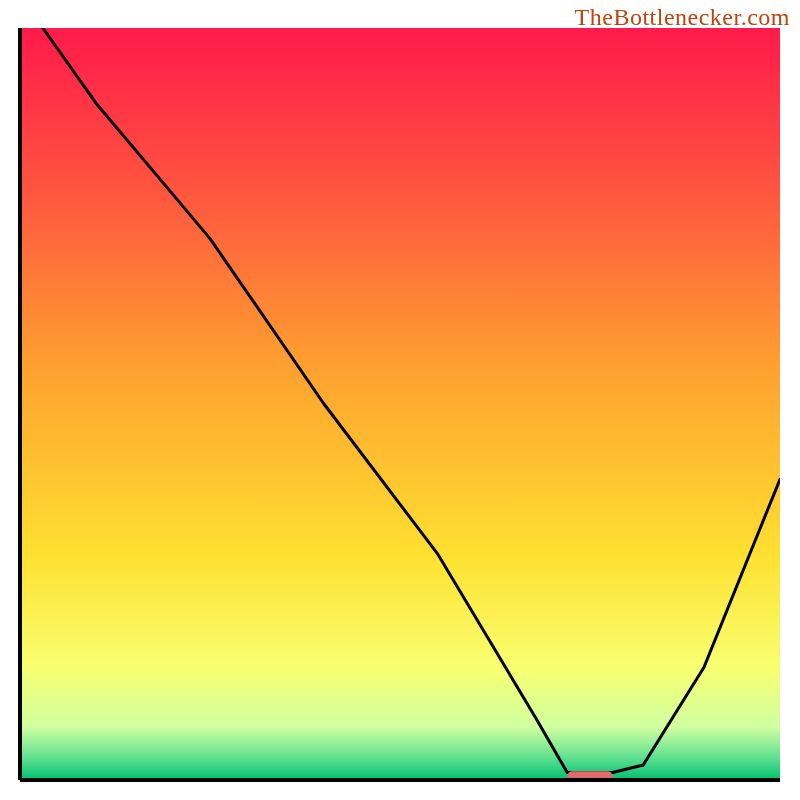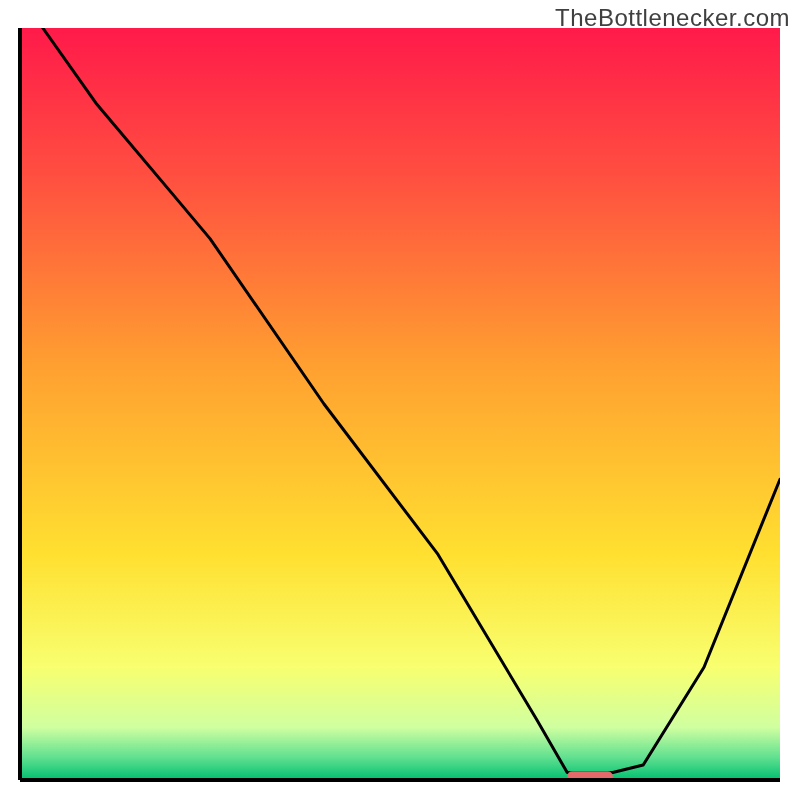--- a/index.html
+++ b/index.html
@@ -12,24 +12,25 @@
   }
   .chart-container {
     position: relative;
     width: 800px;
     height: 800px;
   }
   .watermark {
     position: absolute;
     top: 4px;
     right: 10px;
-    color: #404040;
+    color: #c2410c;
     font-size: 24px;
     letter-spacing: 0.5px;
     z-index: 10;
+    font-family: Liberation Serif, serif;
   }
   svg {
     display: block;
   }
 </style>
 </head>
 <body>
 
 <div class="chart-container">
   <div class="watermark">TheBottlenecker.com</div>

